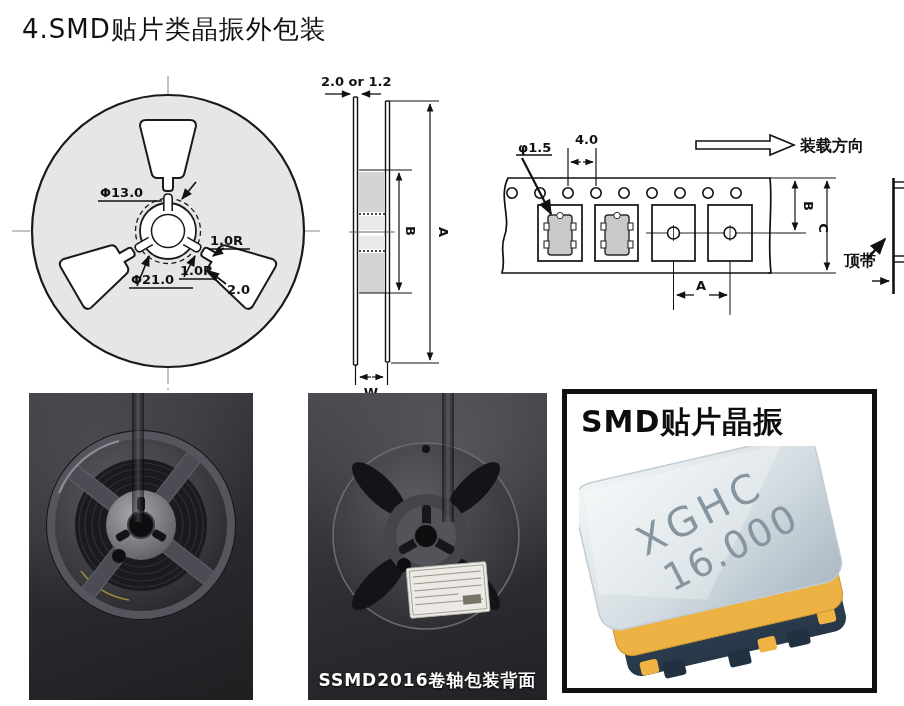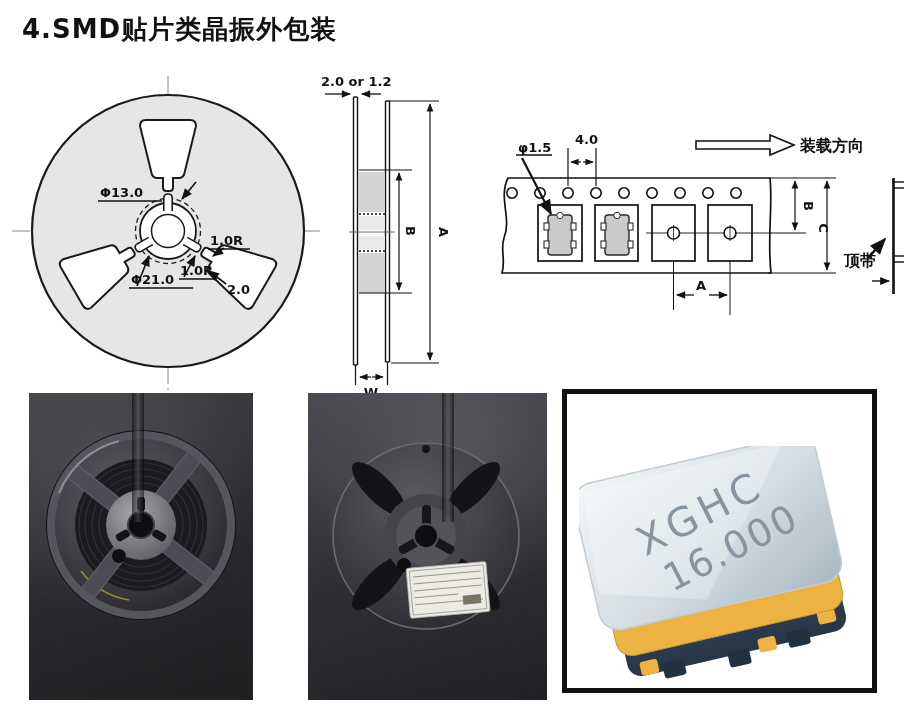--- a/index.html
+++ b/index.html
@@ -1,19 +1,19 @@
 <!DOCTYPE html>
 <html><head>
 <meta charset="utf-8">
 <style>
   html,body{margin:0;padding:0;background:#ffffff;}
   body{font-family:"DejaVu Sans","Liberation Sans",sans-serif;}
   #stage{position:relative;width:904px;height:706px;background:#ffffff;overflow:hidden;}
 
-  .page-title{position:absolute;left:22px;top:12px;font-size:26px;font-weight:bold;color:#111;
+  .page-title{position:absolute;left:22px;top:12px;font-size:26px;font-weight:normal;color:#111;
     letter-spacing:1px;white-space:nowrap;}
 
   svg text{font-family:"DejaVu Sans","Liberation Sans",sans-serif;}
   .dim{font-size:13px;font-weight:bold;fill:#111;}
   .dim-big{font-size:16px;font-weight:bold;fill:#111;}
 
   
   .photo{position:absolute;overflow:hidden;}
   .photo-front{left:29px;top:393px;width:224px;height:307px;
     background:radial-gradient(circle at 30% 18%, #4a4a4f 0%, rgba(0,0,0,0) 55%),
@@ -309,23 +309,25 @@
         <g stroke="#97948a" stroke-width="1">
           <line x1="106" y1="181" x2="174" y2="181"></line>
           <line x1="106" y1="188" x2="174" y2="188"></line>
           <line x1="106" y1="195" x2="174" y2="195"></line>
           <line x1="106" y1="202" x2="150" y2="202"></line>
           <line x1="106" y1="209" x2="174" y2="209"></line>
         </g>
         <rect x="154" y="204" width="18" height="9" fill="#777468"></rect>
       </g>
     </svg>
+    <div class="caption">SSMD2016卷轴包装背面</div>
   </div>
 
   <div class="frame">
+    <div class="frame-title">SMD贴片晶振</div>
     <svg style="position:absolute;left:12px;top:52px" width="280" height="235" viewBox="0 0 280 235">
       <defs>
         <linearGradient id="lidGrad" x1="0" y1="0" x2="1" y2="1">
           <stop offset="0%" stop-color="#f3f6f7"></stop>
           <stop offset="55%" stop-color="#d4dde2"></stop>
           <stop offset="100%" stop-color="#a8b8c2"></stop>
         </linearGradient>
         <linearGradient id="bodyGrad" x1="0" y1="0" x2="0" y2="1">
           <stop offset="0%" stop-color="#3c536b"></stop>
             <stop offset="100%" stop-color="#273748"></stop>

